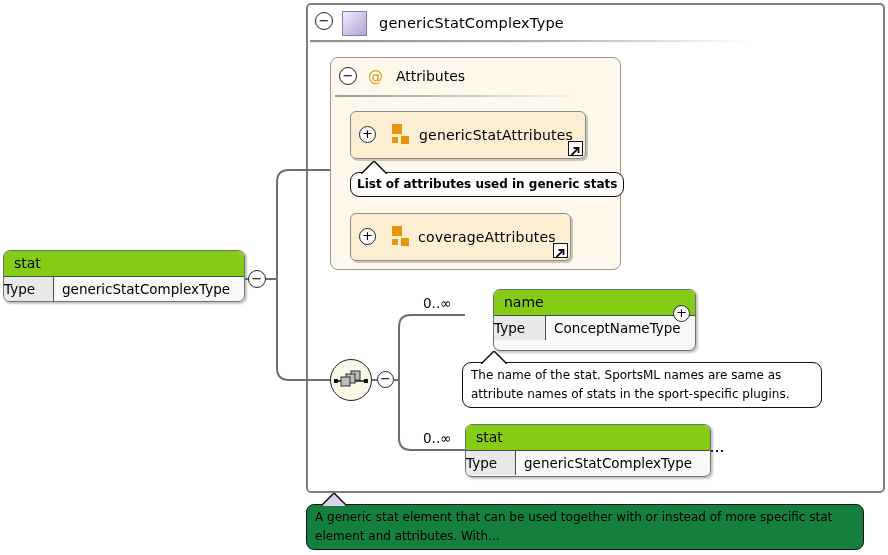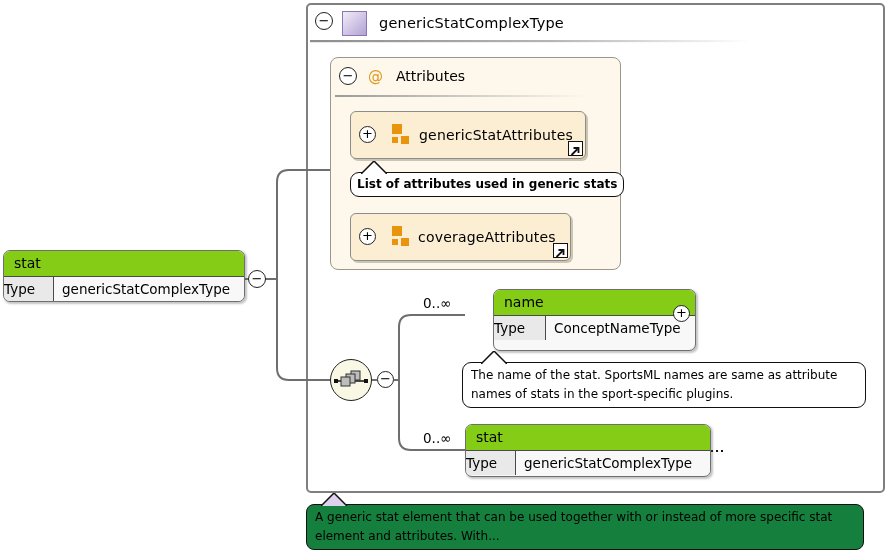--- a/index.html
+++ b/index.html
@@ -160,21 +160,21 @@
   <div class="card abs" style="left:423px;top:295px;">0..∞</div>
   <div class="ebox" style="left:465px;top:289px;width:203px;height:62px;margin-left:28px;">
     <div class="ehead">name</div>
     <div class="erow">
       <div class="tcell" style="width:52px;">Type</div>
       <div class="vcell">ConceptNameType</div>
     </div>
   </div>
   <div class="toggle small abs" style="left:673px;top:305px;">+</div>
 
-  <div class="callout" style="left:462px;top:362px;width:404px;padding:3px 8px;line-height:19px;">
+  <div class="callout" style="left:462px;top:362px;width:360px;padding:3px 8px;line-height:19px;">
     <svg class="arrow" style="left:18px;">
         <path d="M0 13 L13 0 L26 13" fill="#fff" stroke="#111" stroke-width="1.5"></path>
       </svg>
     <span>The name of the stat. SportsML names are same as attribute names of stats in the sport-specific plugins.</span>
   </div>
 
   <div class="card abs" style="left:423px;top:430px;">0..∞</div>
   <div class="ebox" style="left:465px;top:424px;width:246px;height:53px;">
     <div class="ehead">stat</div>
     <div class="erow">

